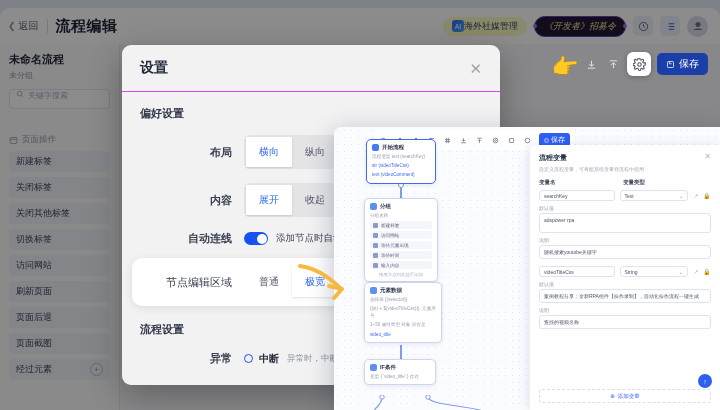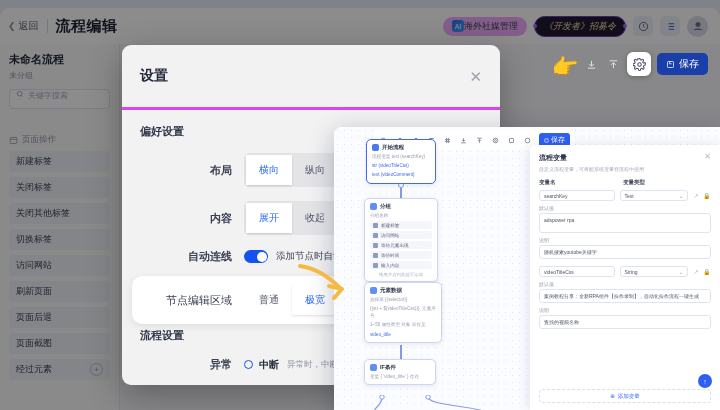--- a/index.html
+++ b/index.html
@@ -14,21 +14,21 @@
   .app{position:absolute;left:0;top:8px;width:720px;height:402px;background:#f4f6fd;border-radius:10px 10px 0 0;overflow:hidden;}
   .dim{position:absolute;inset:0;background:rgba(0,0,0,.45);z-index:40;}
 
   
   .hdr{position:absolute;left:0;top:0;width:720px;height:36px;background:#ffffff;display:flex;align-items:center;}
   .back{display:flex;align-items:center;gap:3px;margin-left:8px;color:#5c6374;font-size:10px;}
   .chev{font-size:9px;color:#8d93a3;}
   .divider-v{width:1px;height:14px;background:#d7dae3;margin:0 8px;}
   .hdr-title{font-size:15px;font-weight:bold;color:#1c2333;letter-spacing:.5px;}
   .hdr-right{margin-left:auto;display:flex;align-items:center;gap:7px;margin-right:12px;}
-  .pill{display:flex;align-items:center;background:#f0abfc;border-radius:11px;padding:3px 9px;font-size:9px;color:#3b4355;}
+  .pill{display:flex;align-items:center;background:#fef9c3;border-radius:11px;padding:3px 9px;font-size:9px;color:#3b4355;}
   .pill .lg{width:12px;height:12px;border-radius:3px;background:linear-gradient(135deg,#2b6ef6,#4ba3ff);color:#fff;font-size:7px;display:flex;align-items:center;justify-content:center;}
   .pill-dark{background:#211832;border:1px solid #6b3fbf;color:#f0d9a0;font-style:italic;font-size:9px;border-radius:11px;padding:3px 9px;position:relative;}
   .pill-dark:before,.pill-dark:after{content:"";position:absolute;width:4px;height:4px;border-radius:50%;background:#b06bff;top:50%;transform:translateY(-50%);}
   .pill-dark:before{left:-2px;}
   .pill-dark:after{right:-2px;}
   .ibtn{width:20px;height:20px;border-radius:5px;background:#eef1f9;display:flex;align-items:center;justify-content:center;color:#5a6party;}
   .ibtn svg{display:block;}
   .avatar{width:21px;height:21px;border-radius:50%;background:#d7dcea;display:flex;align-items:center;justify-content:center;}
 
   
@@ -47,36 +47,36 @@
 
   
   .edit-tools{position:absolute;right:12px;top:52px;display:flex;align-items:center;gap:6px;z-index:60;}
   .tool-ic{width:16px;height:16px;display:flex;align-items:center;justify-content:center;color:#e8ebf4;}
   .tool-gear{width:24px;height:24px;border-radius:6px;background:#fff;display:flex;align-items:center;justify-content:center;box-shadow:0 1px 5px rgba(0,0,0,.25);}
   .save-btn{display:flex;align-items:center;gap:4px;background:#1b3fa8;color:#fff;font-size:10px;border-radius:5px;padding:4px 9px;}
   .hand{position:absolute;left:552px;top:54px;z-index:61;font-size:22px;transform:rotate(-4deg);}
 
   
   .modal{position:absolute;left:122px;top:45px;width:378px;height:340px;background:#f2f2f3;border-radius:9px;z-index:50;box-shadow:0 10px 34px rgba(0,0,0,.3);overflow:hidden;}
-  .modal-hd{height:38px;display:flex;align-items:center;padding:12px 18px;border-bottom:3px solid #d946ef;}
+  .modal-hd{height:38px;display:flex;align-items:center;padding:4px 18px;border-bottom:1px solid #d946ef;}
   .modal-title{font-size:14px;font-weight:bold;color:#252b3a;}
   .modal-x{margin-left:auto;font-size:15px;color:#9ea2ab;line-height:1;}
   .modal-body{padding:14px 18px 0 18px;}
   .grp-title{font-size:11px;color:#31384a;font-weight:bold;}
   .row{display:flex;align-items:center;margin-top:14px;}
   .row-label{width:92px;text-align:right;font-size:11px;color:#3a4052;padding-right:12px;font-weight:bold;font-family:Liberation Serif, serif;}
   .seg{display:flex;background:#e4e4e7;border-radius:6px;padding:2px;}
   .seg-i{font-size:10px;color:#53596a;padding:8px 13px;border-radius:0;}
   .seg-i.on{background:#fff;color:#2f6bf2;box-shadow:0 1px 2px rgba(0,0,0,.12);}
   .sw{width:24px;height:13px;border-radius:7px;background:#1652f0;position:relative;}
   .sw i{position:absolute;right:1.5px;top:1.5px;width:10px;height:10px;border-radius:50%;background:#fff;}
   .sw-text{font-size:9.5px;color:#3a4052;margin-left:8px;}
   .hl-card{margin-top:12px;margin-left:-8px;background:#fff;border-radius:10px;padding:7px 8px;display:flex;align-items:center;box-shadow:0 2px 8px rgba(0,0,0,.09);width:268px;box-sizing:border-box;}
   .hl-card .row-label{width:92px;font-weight:normal;}
-  .grp-title2{margin-top:4px;}
+  .grp-title2{margin-top:16px;}
   .radio{width:9px;height:9px;border-radius:50%;border:1.5px solid #1652f0;box-sizing:border-box;}
   .radio-txt{font-size:10px;color:#262c3b;font-weight:bold;margin-left:6px;}
   .radio-desc{font-size:8.5px;color:#8e93a1;margin-left:8px;}
   .btn-row{display:flex;align-items:center;justify-content:center;gap:16px;margin-top:20px;}
   .ok{background:#1f47cf;color:#fff;font-size:11px;border-radius:5px;padding:6px 27px;}
   .cancel{font-size:11px;color:#6d7384;}
 
   
   .inner{position:absolute;left:334px;top:127px;width:386px;height:283px;background:#fdfdff;border-radius:8px 0 0 0;z-index:55;box-shadow:0 6px 26px rgba(20,30,70,.28);overflow:hidden;}
   .inner-canvas{position:absolute;inset:0;background:

